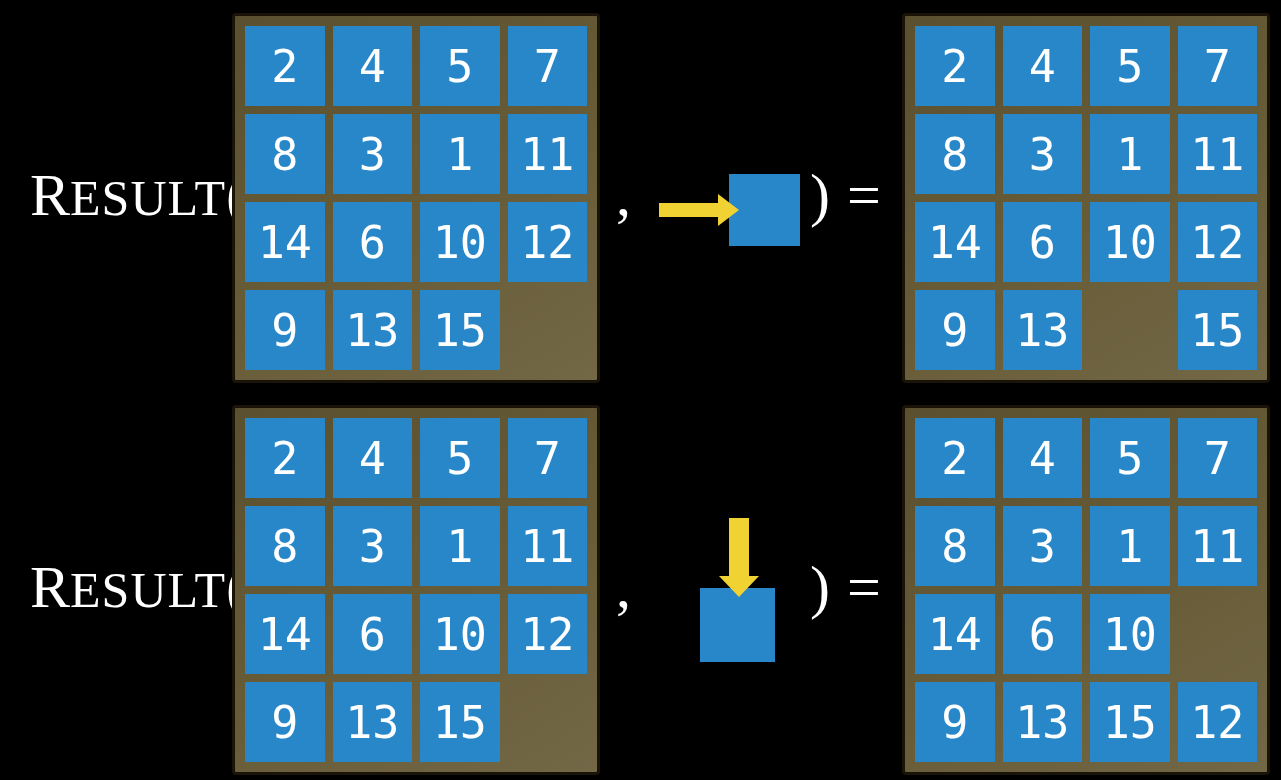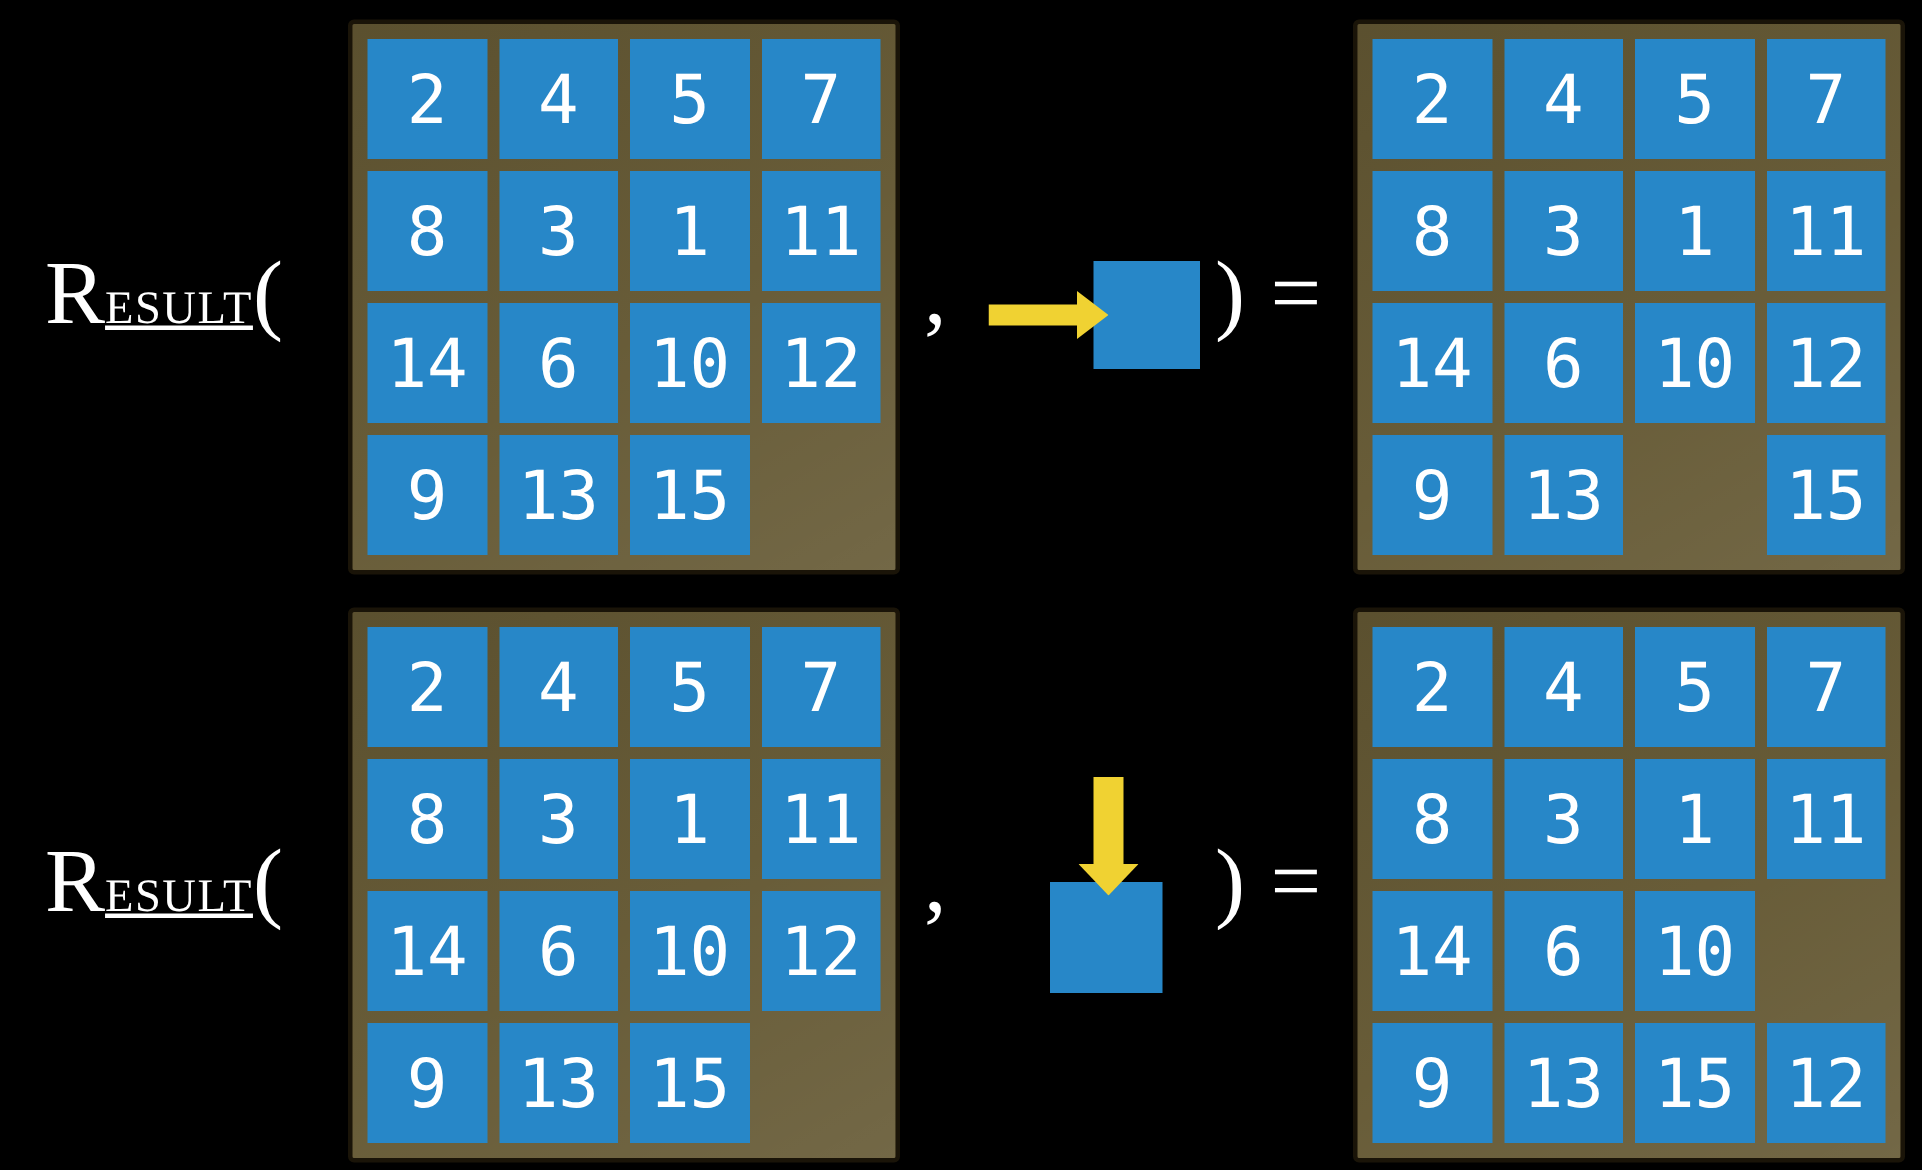--- a/index.html
+++ b/index.html
@@ -8,21 +8,21 @@
     background:var(--background,#000); overflow:hidden;
     font-family:"Liberation Serif","DejaVu Serif",serif;
   }
   
   .formula-text {
     position:absolute; color:var(--number-white,#fff);
     font-size:60px; line-height:70px; white-space:nowrap;
     -webkit-user-select:none; user-select:none;
   }
   .fx-cap   { font-size:60px; }
-  .fx-rest  { font-size:31px; letter-spacing:1px;text-decoration:underline; }
+  .fx-rest  { font-size:50px; letter-spacing:1px; }
   .fx-paren { font-size:60px; }
   .eq-gap   { display:inline-block; width:17px; }
   #label-1   { left:30px;  top:160px; }
   #comma-1   { left:616px; top:160px; }
   #closeeq-1 { left:810px; top:160px; }
   #label-2   { left:30px;  top:552px; }
   #comma-2   { left:616px; top:552px; }
   #closeeq-2 { left:810px; top:552px; }
 
   

